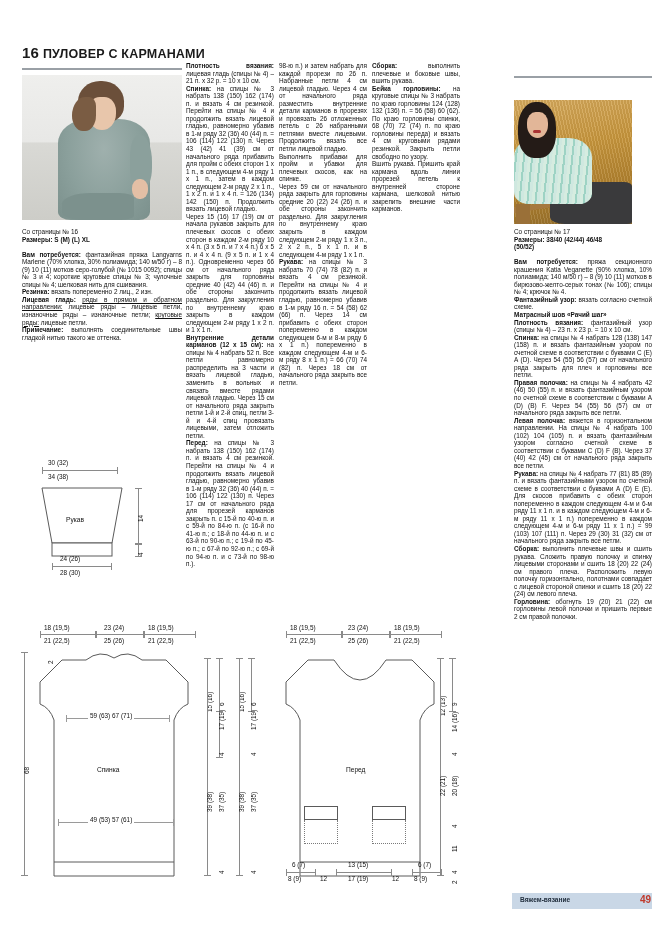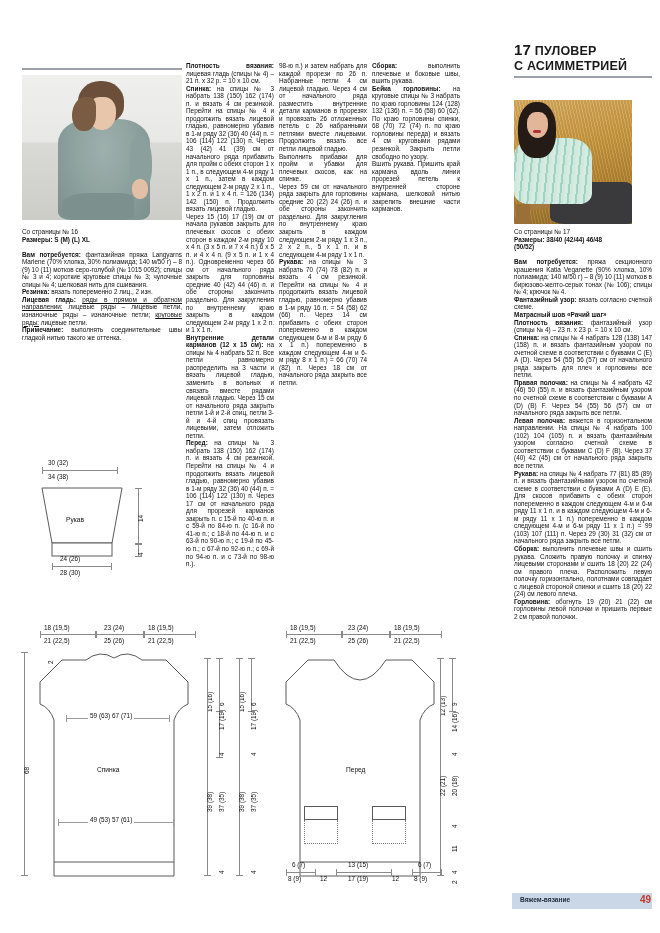--- a/index.html
+++ b/index.html
@@ -96,27 +96,26 @@
   
   #watermark{position:absolute;left:494px;top:872px;font-size:40px;
     font-family:"Liberation Serif","DejaVu Serif",serif;font-style:italic;font-weight:bold;
     color:rgba(231,110,122,.80);letter-spacing:-1px;pointer-events:none;}
 </style>
 </head>
 <body>
 
 <div class="page">
 
+  <div class="hdr" id="hdr-16">
+    <span class="num">16</span>
+    <span class="ttl">ПУЛОВЕР С КАРМАНАМИ</span>
+  </div>
   <div class="hdr-rule" id="rule-16"></div>
 
-  <div class="hdr" id="hdr-17">
-    <span class="num">17</span>
-    <span class="ttl">ПУЛОВЕР</span><br>
-    <span class="ttl">С АСИММЕТРИЕЙ</span>
-  </div>
   <div class="hdr-rule" id="rule-17"></div>
 
   <div class="photo" id="photo-16">
     <div class="m16-body"></div>
     <div class="m16-hem"></div>
     <div class="m16-arm"></div>
     <div class="m16-hand"></div>
     <div class="m16-hair"></div>
     <div class="m16-face"></div>
     <div class="m16-hair2"></div>

